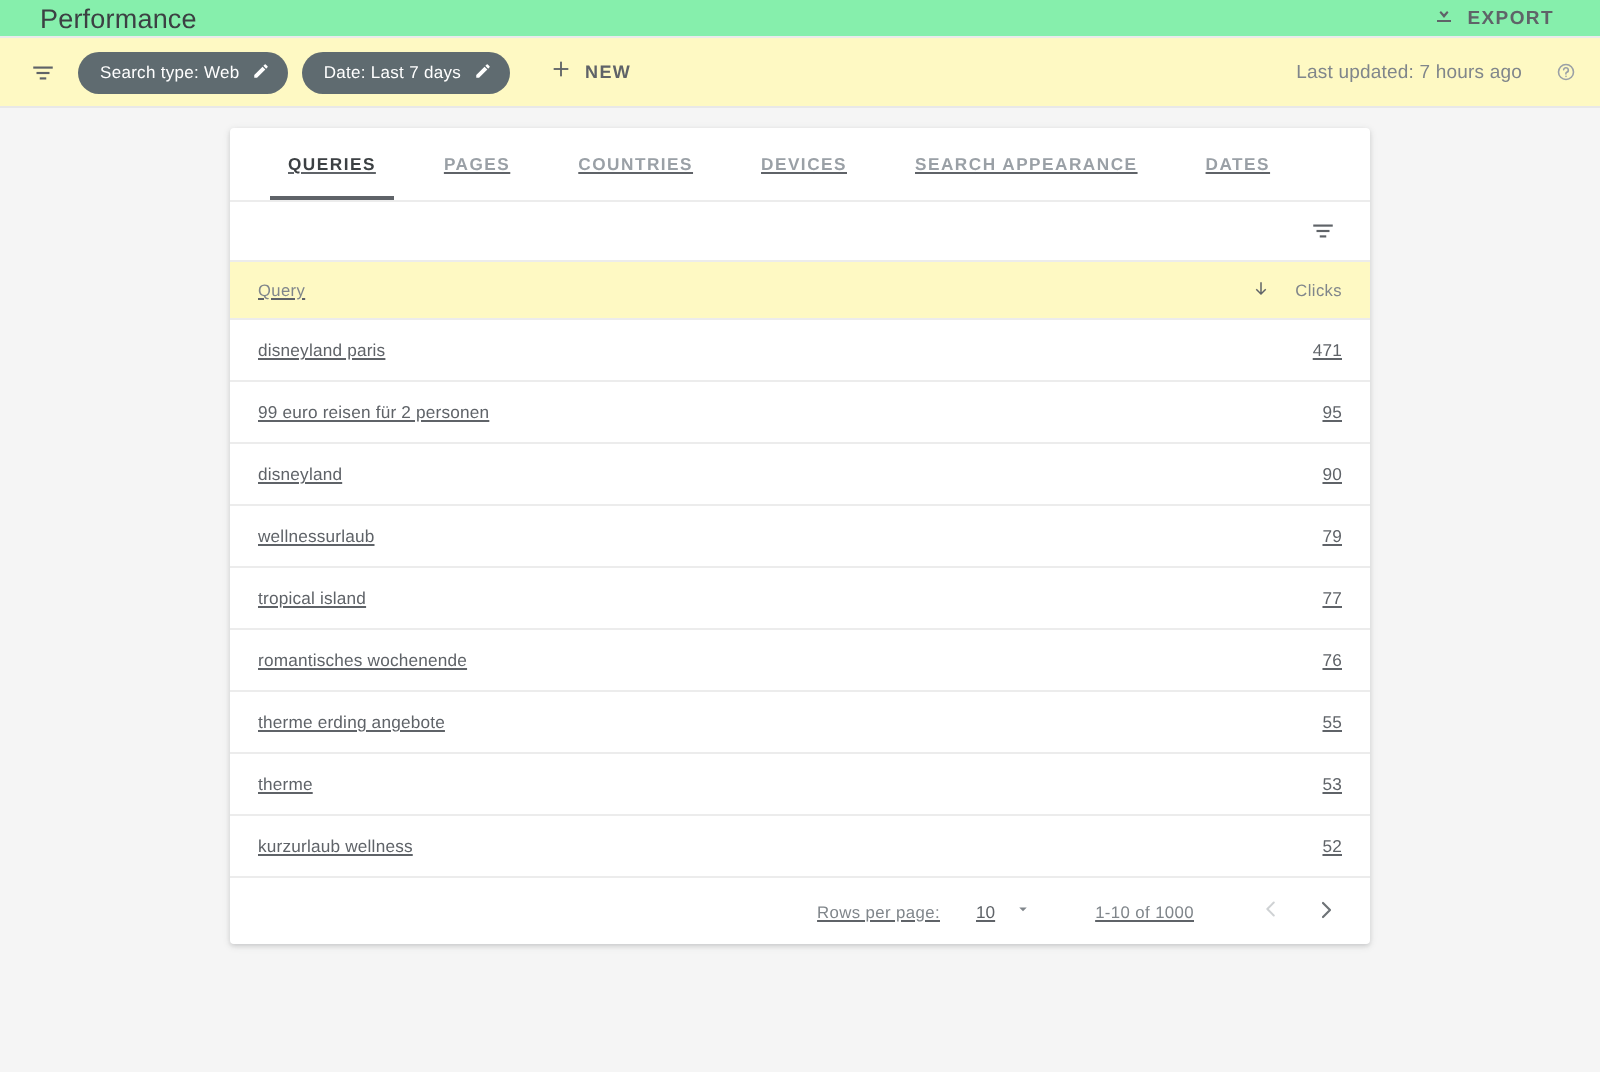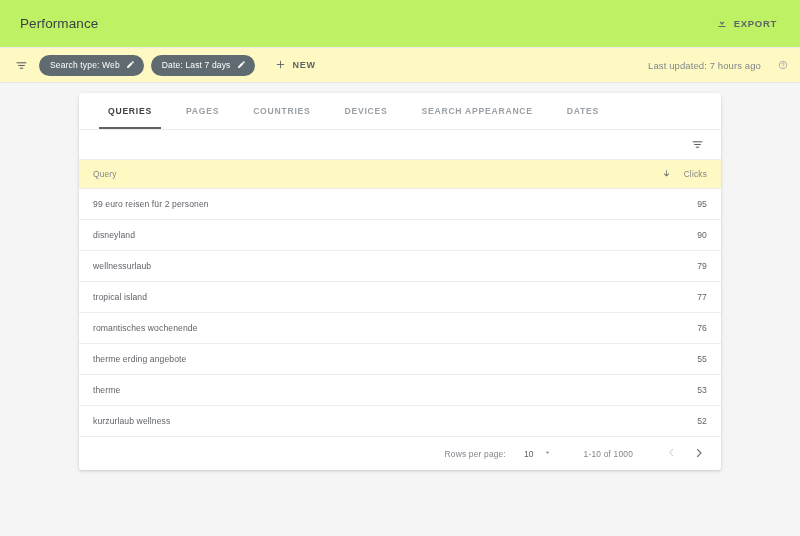--- a/index.html
+++ b/index.html
@@ -11,22 +11,22 @@
     height: 536px;
     background: #f5f5f5;
     font-family: "Liberation Sans", sans-serif;
     color: #5f6368;
     overflow: hidden;
     -webkit-font-smoothing: antialiased;
   }
 
   
   .app-header {
-    height: 48px;
-    background: #bef264;
+    height: 19px;
+    background: #86efac;
     display: flex;
     align-items: center;
     padding: 0 14px 0 20px;
     box-sizing: border-box;
     border-bottom: 1px solid #ebebeb;
   }
   .page-title {
     font-size: 13.5px;
     color: #3c4043;
     font-weight: 400;
@@ -114,26 +114,27 @@
     color: #80868b;
     letter-spacing: .1px;
   }
   .help-icon { cursor: pointer; display: flex; align-items: center; }
 
   
   .content {
     padding: 10px 0 0 0;
   }
   .card {
-    width: 642px;
+    width: 570px;
     margin: 0 auto;
     background: #ffffff;
     border-radius: 2px;
     box-shadow: 0 1px 2px rgba(60,64,67,.16), 0 1px 4px rgba(60,64,67,.10);
     overflow: hidden;
+    text-decoration: underline;
   }
 
   
   .tabs {
     display: flex;
     align-items: stretch;
     height: 37px;
     border-bottom: 1px solid #ececec;
     padding-left: 12px;
     box-sizing: border-box;
@@ -373,20 +374,24 @@
                 <svg width="9" height="9" viewBox="0 0 24 24" fill="#5f6368" aria-hidden="true">
                   <path d="M11 3h2v13.2l4.6-4.6 1.4 1.4L12 20 4.99 13l1.4-1.4 4.6 4.6z"></path>
                 </svg>
               </span>
               <span>Clicks</span>
             </span>
           </th>
         </tr>
       </thead>
       <tbody>
+        <tr>
+          <td>disneyland paris</td>
+          <td class="num">471</td>
+        </tr>
         <tr>
           <td>99 euro reisen für 2 personen</td>
           <td class="num">95</td>
         </tr>
         <tr>
           <td>disneyland</td>
           <td class="num">90</td>
         </tr>
         <tr>
           <td>wellnessurlaub</td>

